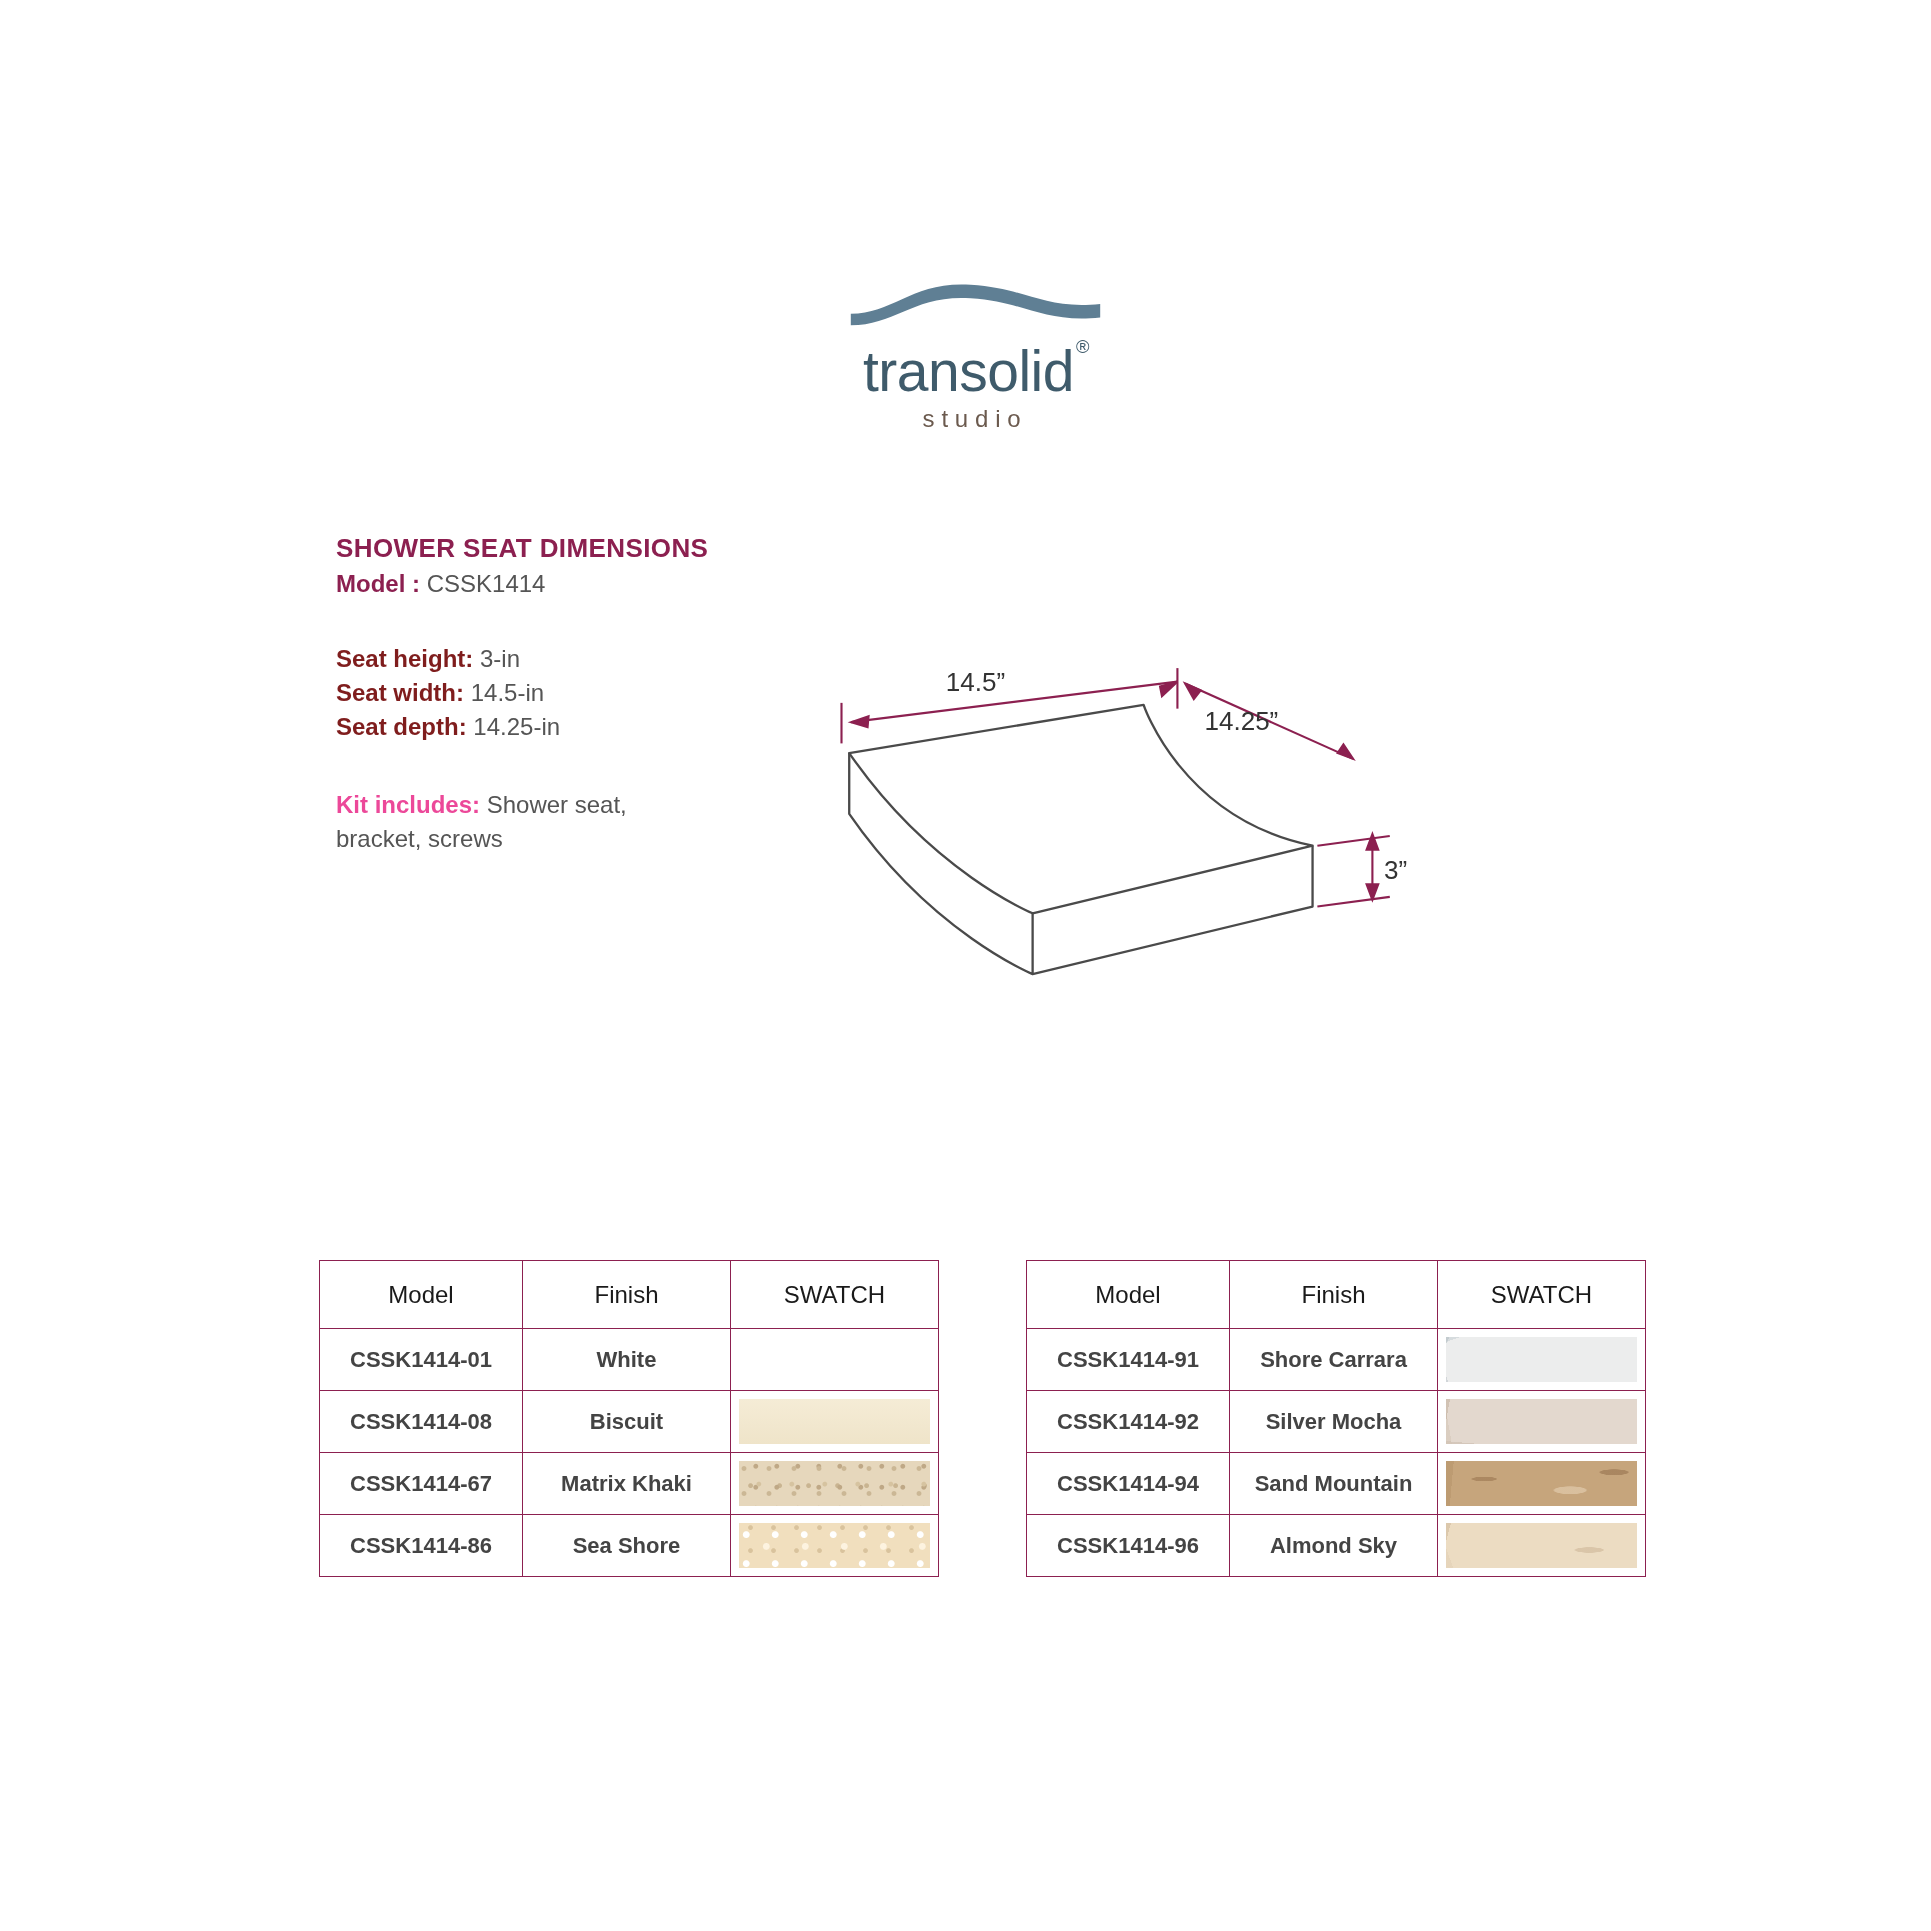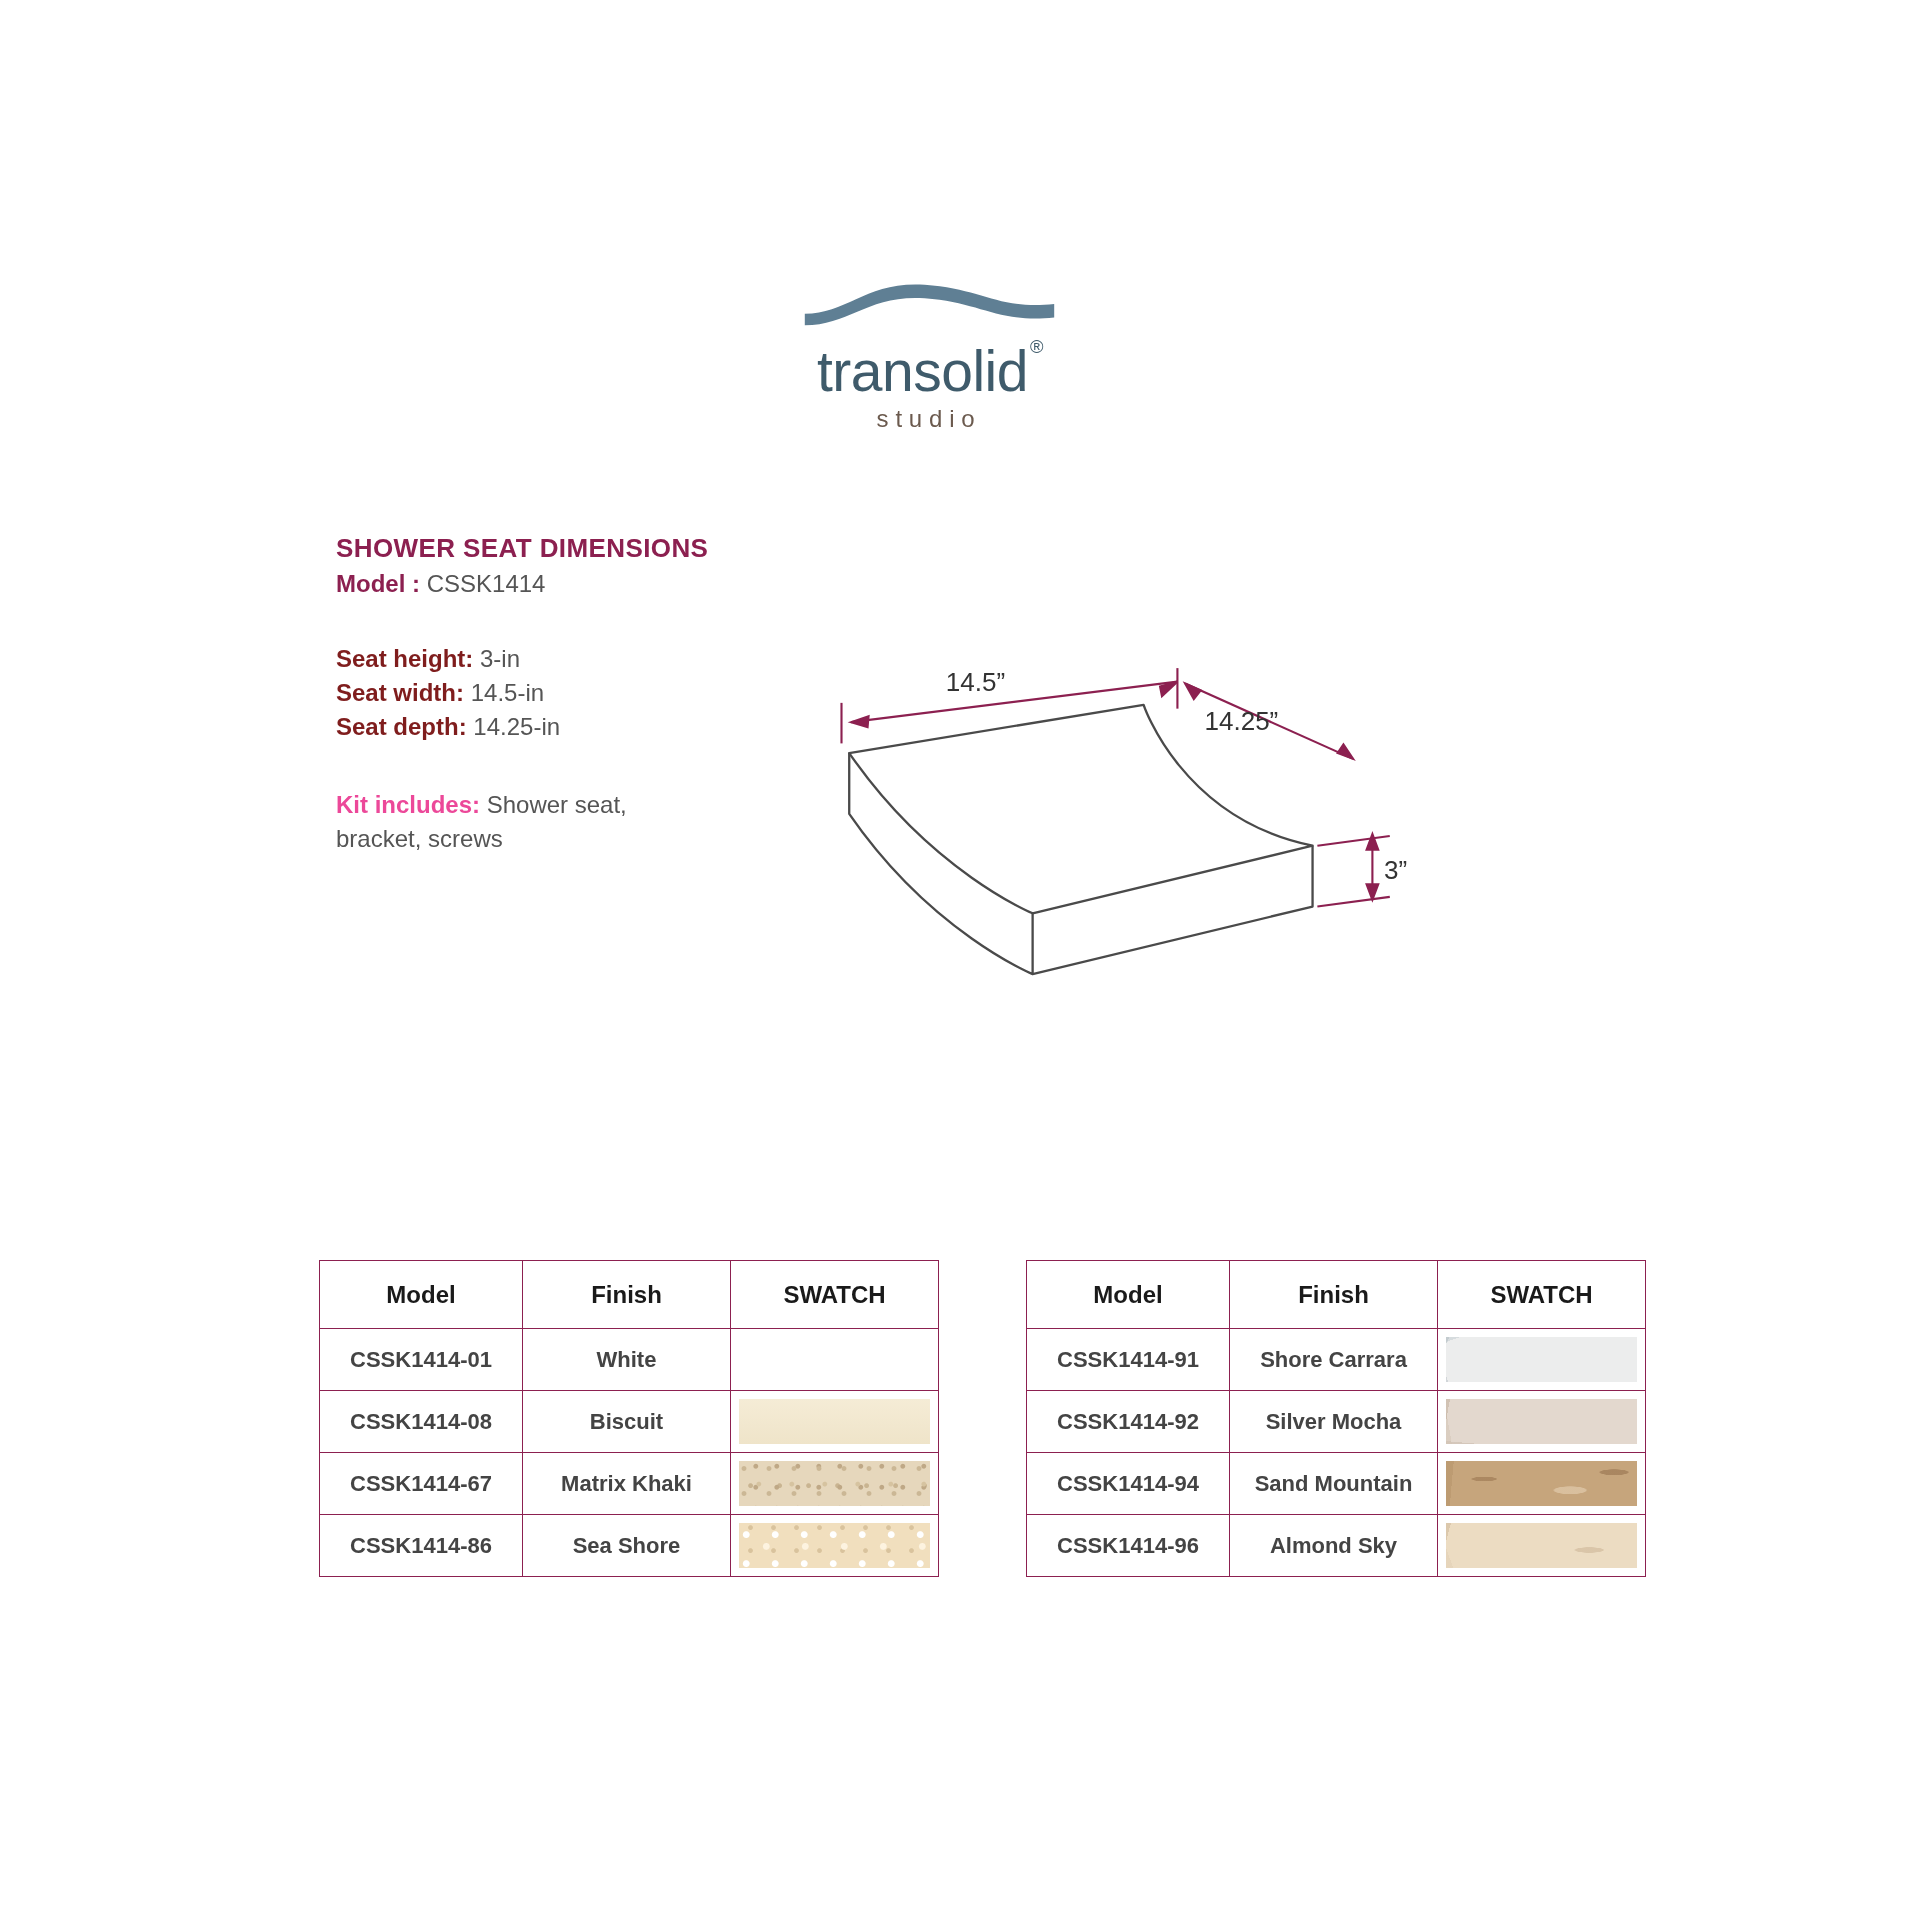--- a/index.html
+++ b/index.html
@@ -19,21 +19,21 @@
     position: absolute;
     left: 0; top: 0;
     width: 1931px;
     height: 1931px;
     background: #ffffff;
   }
 
   
   .logo-block {
     position: absolute;
-    left: 784px;
+    left: 830px;
     top: 275px;
     width: 290px;
     text-align: center;
   }
   .logo-mark {
     width: 261px;
     height: 60px;
     margin: 0 auto;
   }
   .logo-word {
@@ -113,21 +113,21 @@
     border: 1.9px solid #8c2050;
     height: 62px;
     padding: 0 5.8px;
     font-weight: bold;
     color: #444;
     text-align: center;
     vertical-align: middle;
     box-sizing: border-box;
   }
   .tbl th {
-    font-weight: bold;
+    font-weight: normal;
     color: #1a1a1a;
     font-size: 24px;
     height: 68px;
   }
   .tbl .c-model { width: 203px; }
   .tbl .c-finish { width: 208px; }
   .tbl .c-swatch { width: 208px; padding: 8px; }
   .swatch-cell { width: 100%; height: 100%; display: block; }
 
   #table-left { left: 319px; top: 1260px; }

